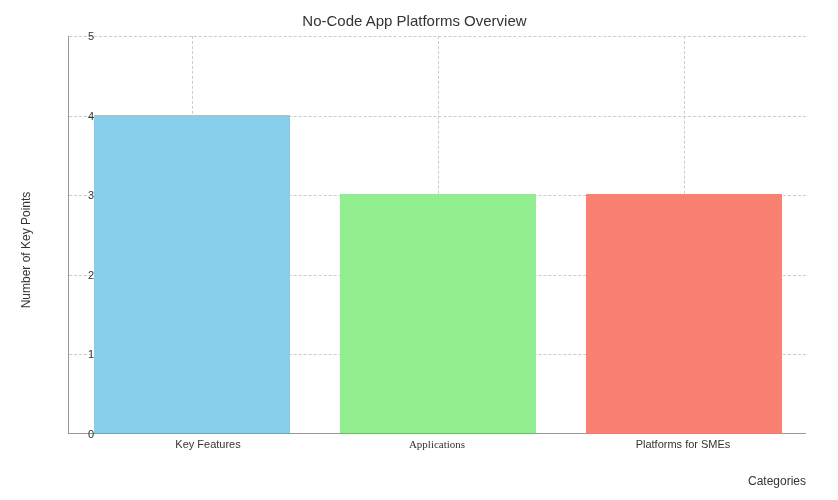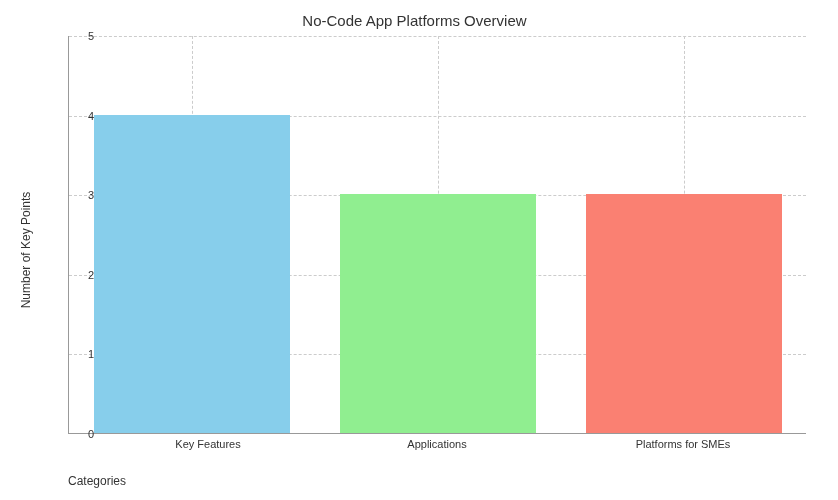--- a/index.html
+++ b/index.html
@@ -58,21 +58,21 @@
       transform: translate(-50%, -50%) rotate(-90deg);
       font-size: 12px;
       color: #333;
       white-space: nowrap;
     }
     .xlabel {
       position: absolute;
       bottom: 12px;
       left: 68px;
       width: 738px;
-      text-align: left;
+      text-align: right;
       font-size: 12px;
       color: #333;
     }
     .y-tick {
       position: absolute;
       right: 744px;
       transform: translateY(-50%);
       font-size: 11px;
       color: #333;
       text-align: right;
@@ -117,14 +117,14 @@
 
 <div class="xlabel">Categories</div>
 
 <div class="y-tick" style="top: 434px;">0</div>
 <div class="y-tick" style="top: 354.4px;">1</div>
 <div class="y-tick" style="top: 274.8px;">2</div>
 <div class="y-tick" style="top: 195.2px;">3</div>
 <div class="y-tick" style="top: 115.6px;">4</div>
 <div class="y-tick" style="top: 36px;">5</div>
 <div class="x-tick" style="left: 191px; margin-left: 17px;">Key Features</div>
-<div class="x-tick" style="left: 437px;">Applications</div>
+<div class="x-tick" style="left: 437px; font-family: Liberation Serif, serif;">Applications</div>
 <div class="x-tick" style="left: 683px;">Platforms for SMEs</div>
 
 </body></html>

